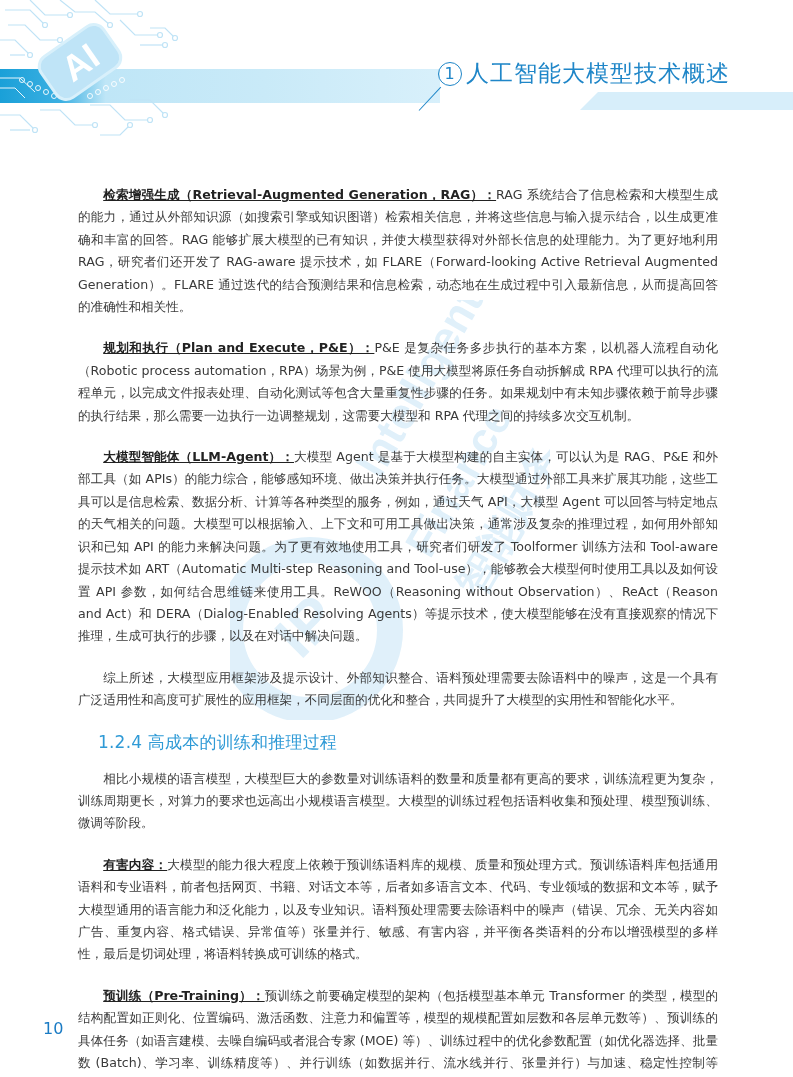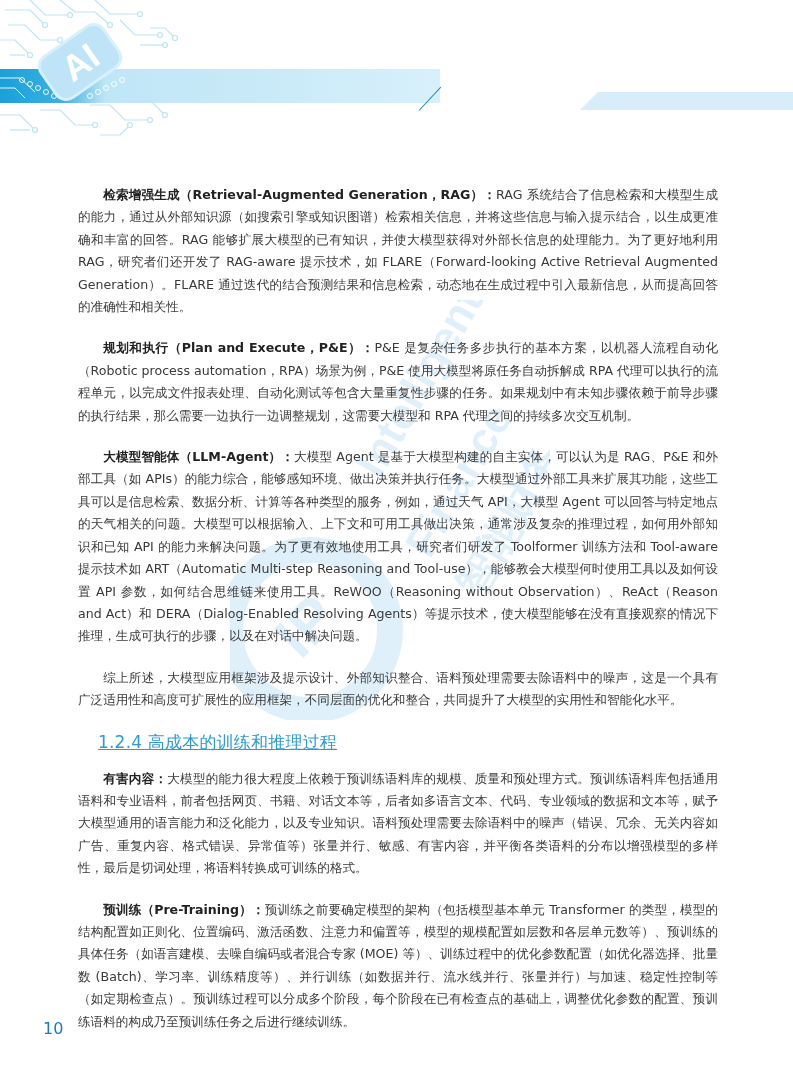--- a/index.html
+++ b/index.html
@@ -21,23 +21,23 @@
   .band-right { position: absolute; left: 580px; top: 92px; width: 213px; height: 18px;
                 background: #d7eefa; clip-path: polygon(18px 0, 100% 0, 100% 100%, 0 100%); }
 
   
   .watermark { position: absolute; left: 230px; top: 300px; width: 320px; height: 420px; pointer-events: none; }
 
   
   .content { position: absolute; left: 78px; top: 184px; width: 640px; }
   .para { font-size: 12.6px; line-height: 22.4px; text-align: justify; text-indent: 2em;
           margin: 0 0 19px 0; color: #3a3a3a; position: relative; }
-  .para b { color: #222222; font-weight: bold; }
+  .para b { color: #222222; font-weight: bold; text-decoration: underline; }
   .section-heading { font-size: 17px; color: #2f9ad6; margin: 10px 0 14px 20px; font-weight: normal;
-                     letter-spacing: 0.2px; text-decoration: underline; }
+                     letter-spacing: 0.2px; }
   .page-num { position: absolute; left: 43px; top: 1019px; font-size: 16px; color: #1a7bc4; }
 </style>
 </head>
 <body>
 
 <div class="header">
   <div class="band-left"></div>
 
   <svg class="circuit" viewBox="0 0 190 140">
     <g stroke="#bfe3f6" stroke-width="1.2" fill="none">
@@ -88,20 +88,23 @@
       <circle cx="114" cy="84" r="2.5"></circle>
         <circle cx="122" cy="80" r="2.5"></circle>
     </g>
     <g transform="translate(80,62) rotate(-35)">
       <rect x="-38" y="-25" width="76" height="50" rx="12" fill="#bfe4f7" stroke="#d8f0fb" stroke-width="3"></rect>
       <text x="0" y="13" text-anchor="middle" font-size="36" font-weight="bold" fill="#ffffff" font-family="Liberation Sans, sans-serif">AI</text>
     </g>
   </svg>
 
   <div class="diag-line"></div>
+  <div class="chapter-title">
+    <span class="chapter-num">1</span><span>人工智能大模型技术概述</span>
+  </div>
   <div class="band-right"></div>
 </div>
 
 <svg class="watermark" viewBox="0 0 320 420">
   <g opacity="0.16">
     <circle cx="80" cy="330" r="80" fill="none" stroke="#3aa0e0" stroke-width="26"></circle>
     <text x="80" y="345" text-anchor="middle" font-size="60" font-weight="bold" fill="#3aa0e0" transform="rotate(-45 80 330)" font-family="Liberation Sans, sans-serif">IP</text>
     <text x="150" y="180" font-size="44" font-weight="bold" fill="#3aa0e0" transform="rotate(-60 150 180)" font-family="Liberation Sans, sans-serif">Intelligent</text>
     <text x="200" y="260" font-size="44" font-weight="bold" fill="#3aa0e0" transform="rotate(-60 200 260)" font-family="Liberation Sans, sans-serif">Finance</text>
     <text x="250" y="300" font-size="42" font-weight="bold" fill="#3aa0e0" transform="rotate(-60 250 300)" font-family="DejaVu Sans, sans-serif">智能财务</text>
@@ -112,19 +115,20 @@
   <p class="para"><b>检索增强生成（Retrieval-Augmented Generation，RAG）：</b><span>RAG 系统结合了信息检索和大模型生成的能力，通过从外部知识源（如搜索引擎或知识图谱）检索相关信息，并将这些信息与输入提示结合，以生成更准确和丰富的回答。RAG 能够扩展大模型的已有知识，并使大模型获得对外部长信息的处理能力。为了更好地利用 RAG，研究者们还开发了 RAG-aware 提示技术，如 FLARE（Forward-looking Active Retrieval Augmented Generation）。FLARE 通过迭代的结合预测结果和信息检索，动态地在生成过程中引入最新信息，从而提高回答的准确性和相关性。</span></p>
 
   <p class="para"><b>规划和执行（Plan and Execute，P&amp;E）：</b><span>P&amp;E 是复杂任务多步执行的基本方案，以机器人流程自动化（Robotic process automation，RPA）场景为例，P&amp;E 使用大模型将原任务自动拆解成 RPA 代理可以执行的流程单元，以完成文件报表处理、自动化测试等包含大量重复性步骤的任务。如果规划中有未知步骤依赖于前导步骤的执行结果，那么需要一边执行一边调整规划，这需要大模型和 RPA 代理之间的持续多次交互机制。</span></p>
 
   <p class="para"><b>大模型智能体（LLM-Agent）：</b><span>大模型 Agent 是基于大模型构建的自主实体，可以认为是 RAG、P&amp;E 和外部工具（如 APIs）的能力综合，能够感知环境、做出决策并执行任务。大模型通过外部工具来扩展其功能，这些工具可以是信息检索、数据分析、计算等各种类型的服务，例如，通过天气 API，大模型 Agent 可以回答与特定地点的天气相关的问题。大模型可以根据输入、上下文和可用工具做出决策，通常涉及复杂的推理过程，如何用外部知识和已知 API 的能力来解决问题。为了更有效地使用工具，研究者们研发了 Toolformer 训练方法和 Tool-aware 提示技术如 ART（Automatic Multi-step Reasoning and Tool-use），能够教会大模型何时使用工具以及如何设置 API 参数，如何结合思维链来使用工具。ReWOO（Reasoning without Observation）、ReAct（Reason and Act）和 DERA（Dialog-Enabled Resolving Agents）等提示技术，使大模型能够在没有直接观察的情况下推理，生成可执行的步骤，以及在对话中解决问题。</span></p>
 
   <p class="para"><span>综上所述，大模型应用框架涉及提示设计、外部知识整合、语料预处理需要去除语料中的噪声，这是一个具有广泛适用性和高度可扩展性的应用框架，不同层面的优化和整合，共同提升了大模型的实用性和智能化水平。</span></p>
 
   <h2 class="section-heading">1.2.4 高成本的训练和推理过程</h2>
 
+  <p class="para"><span>相比小规模的语言模型，大模型巨大的参数量对训练语料的数量和质量都有更高的要求，训练流程更为复杂，训练周期更长，对算力的要求也远高出小规模语言模型。大模型的训练过程包括语料收集和预处理、模型预训练、微调等阶段。</span></p>
 
   <p class="para"><b>有害内容：</b><span>大模型的能力很大程度上依赖于预训练语料库的规模、质量和预处理方式。预训练语料库包括通用语料和专业语料，前者包括网页、书籍、对话文本等，后者如多语言文本、代码、专业领域的数据和文本等，赋予大模型通用的语言能力和泛化能力，以及专业知识。语料预处理需要去除语料中的噪声（错误、冗余、无关内容如广告、重复内容、格式错误、异常值等）张量并行、敏感、有害内容，并平衡各类语料的分布以增强模型的多样性，最后是切词处理，将语料转换成可训练的格式。</span></p>
 
   <p class="para"><b>预训练（Pre-Training）：</b><span>预训练之前要确定模型的架构（包括模型基本单元 Transformer 的类型，模型的结构配置如正则化、位置编码、激活函数、注意力和偏置等，模型的规模配置如层数和各层单元数等）、预训练的具体任务（如语言建模、去噪自编码或者混合专家 (MOE) 等）、训练过程中的优化参数配置（如优化器选择、批量数 (Batch)、学习率、训练精度等）、并行训练（如数据并行、流水线并行、张量并行）与加速、稳定性控制等（如定期检查点）。预训练过程可以分成多个阶段，每个阶段在已有检查点的基础上，调整优化参数的配置、预训练语料的构成乃至预训练任务之后进行继续训练。</span></p>
 </div>
 
 <div class="page-num">10</div>
 
 </body></html>

